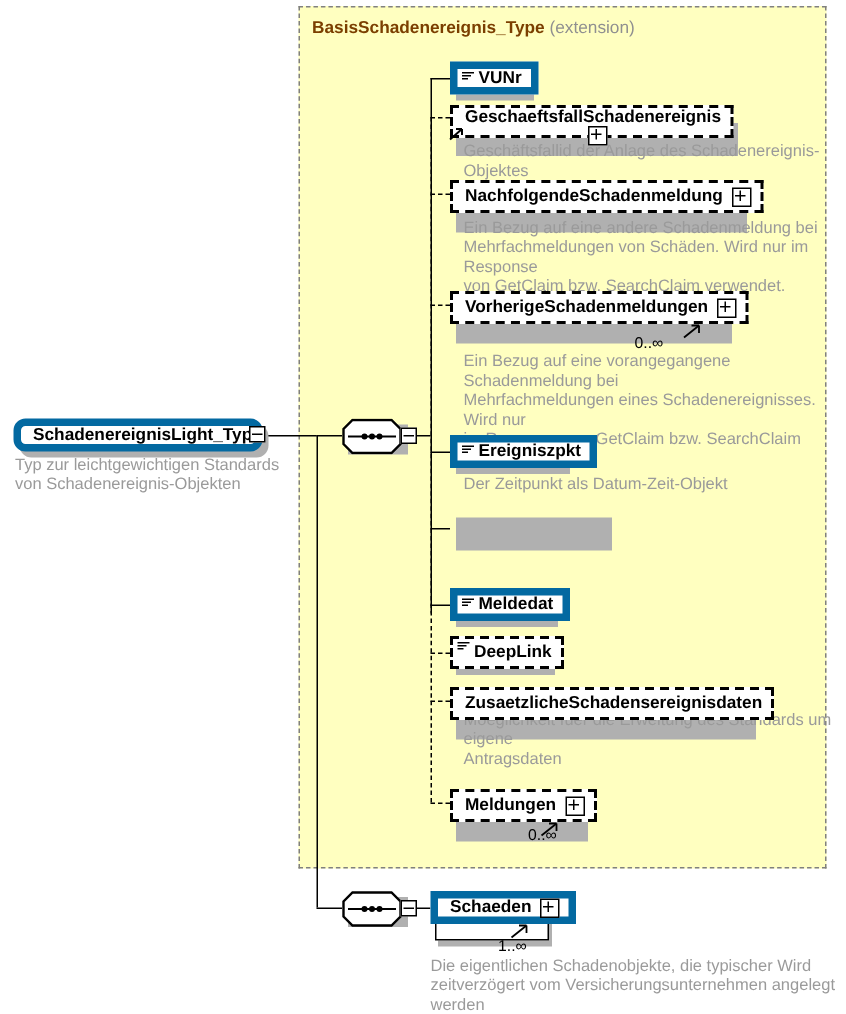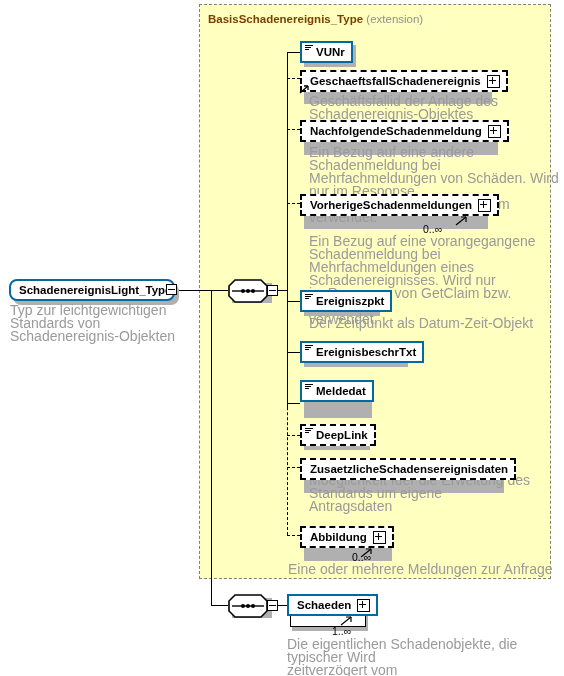--- a/index.html
+++ b/index.html
@@ -69,21 +69,21 @@
     height: 22px;
     display: flex;
     align-items: center;
     padding: 0 6px 0 14px;
     white-space: nowrap;
     font-size: 11.5px;
     font-weight: bold;
     color: #000;
     z-index: 4;
   }
-  .node.solid { border: 2px solid #0369a1; }
+  .node.solid { border: 5px solid #0369a1; }
   .node.dashed { border: 2px dashed #000; }
 
   
   .shadow {
     position: absolute;
     background: #b0b0b0;
     z-index: 2;
   }
 
   
@@ -166,21 +166,21 @@
     position: absolute;
     font-size: 10.5px;
     color: #000;
     white-space: nowrap;
     z-index: 5;
   }
 
   
   .doc {
     position: absolute;
-    font-size: 14px;
+    font-size: 11px;
     color: #9a9a9a;
     line-height: 13px;
     white-space: pre-line;
     z-index: 3;
   }
 
   
   .refarrow {
     position: absolute;
     z-index: 7;
@@ -237,21 +237,21 @@
     <span class="leaf-glyph">
         <i></i>
         <i></i>
         <i></i>
       </span>
     <span>VUNr</span>
   </div>
 
   <div class="dline h" style="left:287px; top:78px; width:13px;"></div>
   <div class="shadow" style="left:304px; top:82px; width:188px; height:22px;"></div>
-  <div class="node dashed" style="left:300px; top:70px; padding-left:8px;">
+  <div class="node dashed" style="left:300px; top:70px; padding-left:8px;flex-direction:column;">
     <span>GeschaeftsfallSchadenereignis</span>
     <span class="expander"></span>
   </div>
   <svg class="refarrow" style="left:299px; top:84px;" width="12" height="10" viewBox="0 0 12 10">
     <path d="M1,9 L9,2" stroke="#000" stroke-width="1.3" fill="none"></path>
     <path d="M9,2 L5,2 M9,2 L9,6" stroke="#000" stroke-width="1.3" fill="none"></path>
   </svg>
   <div class="doc" style="left:309px; top:95px; width:250px;">Geschäftsfallid der Anlage des Schadenereignis-Objektes</div>
 
   <div class="dline h" style="left:287px; top:129px; width:13px;"></div>
@@ -287,32 +287,24 @@
         <i></i>
         <i></i>
         <i></i>
       </span>
     <span>Ereigniszpkt</span>
   </div>
   <div class="doc" style="left:309px; top:317px; width:250px;">Der Zeitpunkt als Datum-Zeit-Objekt</div>
 
   <div class="line h" style="left:287px; top:352px; width:13px;"></div>
   <div class="shadow" style="left:304px; top:345px; width:104px; height:22px;"></div>
-  <div class="node solid" style="left:300px; top:341px;">
-    <span class="leaf-glyph">
-        <i></i>
-        <i></i>
-        <i></i>
-      </span>
-    <span>EreignisbeschrTxt</span>
-  </div>
 
   <div class="line h" style="left:287px; top:403px; width:13px;"></div>
   <div class="shadow" style="left:304px; top:396px; width:68px; height:22px;"></div>
-  <div class="node solid" style="left:300px; top:380px;text-align:center;">
+  <div class="node solid" style="left:300px; top:392px;text-align:center;">
     <span class="leaf-glyph">
         <i></i>
         <i></i>
         <i></i>
       </span>
     <span>Meldedat</span>
   </div>
 
   <div class="dline h" style="left:287px; top:435px; width:13px;"></div>
   <div class="shadow" style="left:304px; top:428px; width:66px; height:22px;"></div>
@@ -329,29 +321,28 @@
   <div class="shadow" style="left:304px; top:471px; width:200px; height:22px;"></div>
   <div class="node dashed" style="left:300px; top:458px; padding-left:8px;">
     <span>ZusaetzlicheSchadensereignisdaten</span>
   </div>
   <div class="doc" style="left:309px; top:474px; width:250px;">Moeglichkeit fuer die Erweitung des Standards um eigene
 Antragsdaten</div>
 
   <div class="dline h" style="left:287px; top:535px; width:13px;"></div>
   <div class="shadow" style="left:304px; top:539px; width:88px; height:22px;"></div>
   <div class="node dashed" style="left:300px; top:526px; padding-left:8px;">
-    <span>Abbildung</span>
+    <span>Meldungen</span>
     <span class="expander"></span>
   </div>
   <svg class="hook" style="left:360px; top:546px;" width="18" height="14" viewBox="0 0 18 14">
     <path d="M1,11 L11,3" stroke="#000" stroke-width="1.2" fill="none"></path>
     <path d="M11,3 L6,3 M11,3 L11,8" stroke="#000" stroke-width="1.2" fill="none"></path>
   </svg>
   <div class="card" style="left:352px; top:551px;">0..∞</div>
-  <div class="doc" style="left:288px; top:563px; width:270px;">Eine oder mehrere Meldungen zur Anfrage</div>
 
   <div class="shadow" style="left:232px; top:598px; width:40px; height:20px;"></div>
   <div class="seq" style="left:228px; top:594px;">
     <svg width="46" height="24" viewBox="0 0 46 24">
       <polygon points="7,1 33,1 39,7 39,17 33,23 7,23 1,17 1,7" fill="#ffffff" stroke="#000000" stroke-width="1.6"></polygon>
       <line x1="4" y1="12" x2="36" y2="12" stroke="#000000" stroke-width="1.4"></line>
       <circle cx="15" cy="12" r="2" fill="#000"></circle>
       <circle cx="20" cy="12" r="2" fill="#000"></circle>
       <circle cx="25" cy="12" r="2" fill="#000"></circle>
     </svg>

